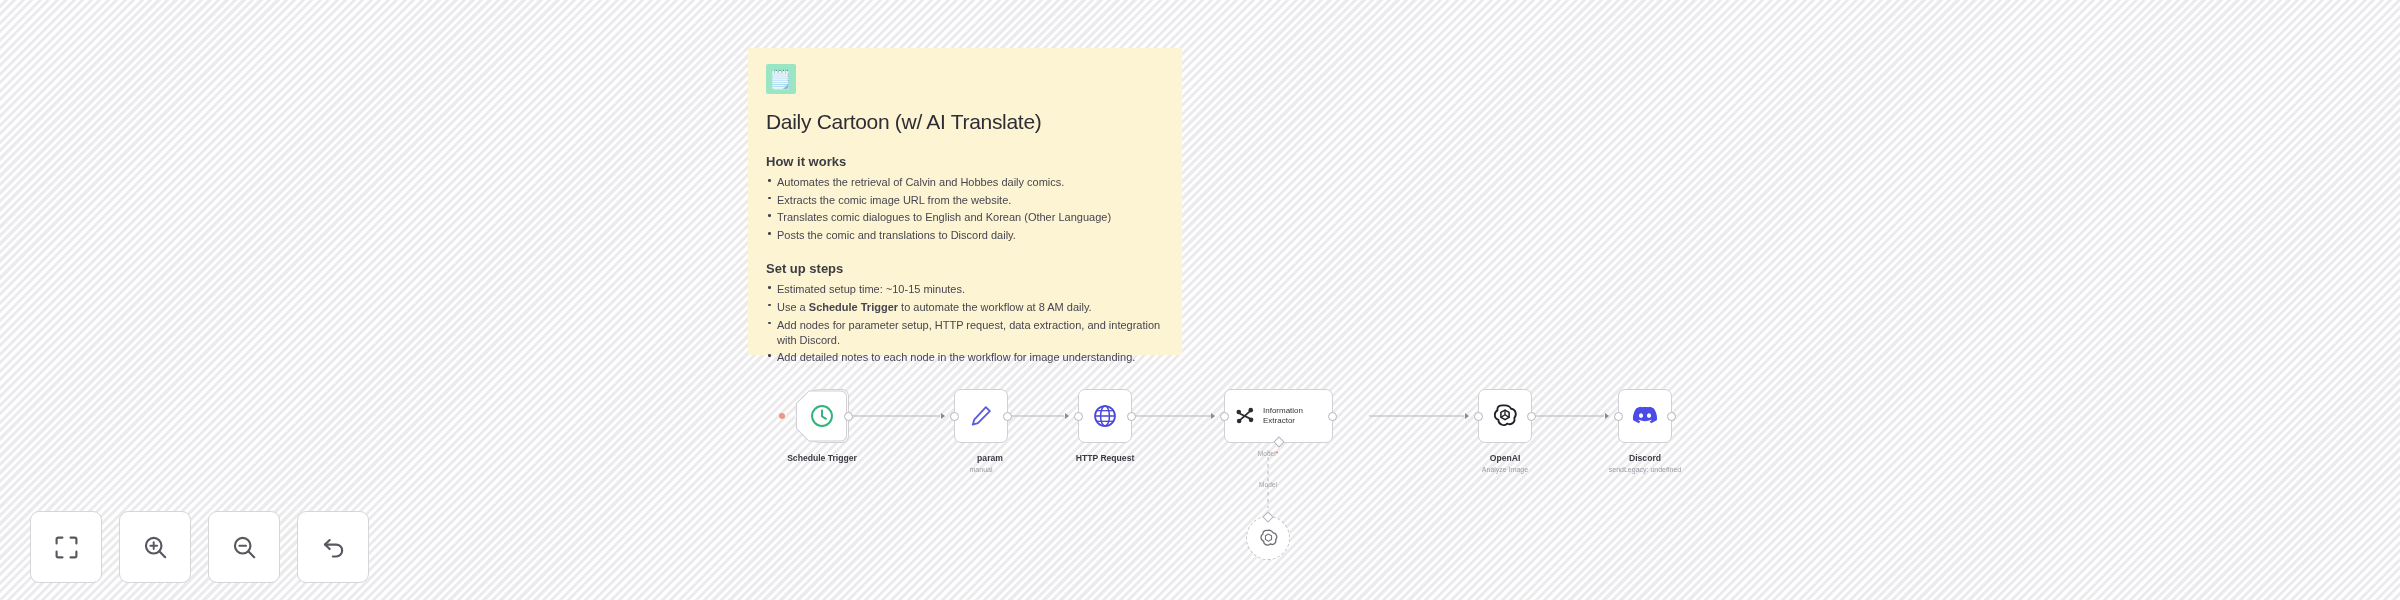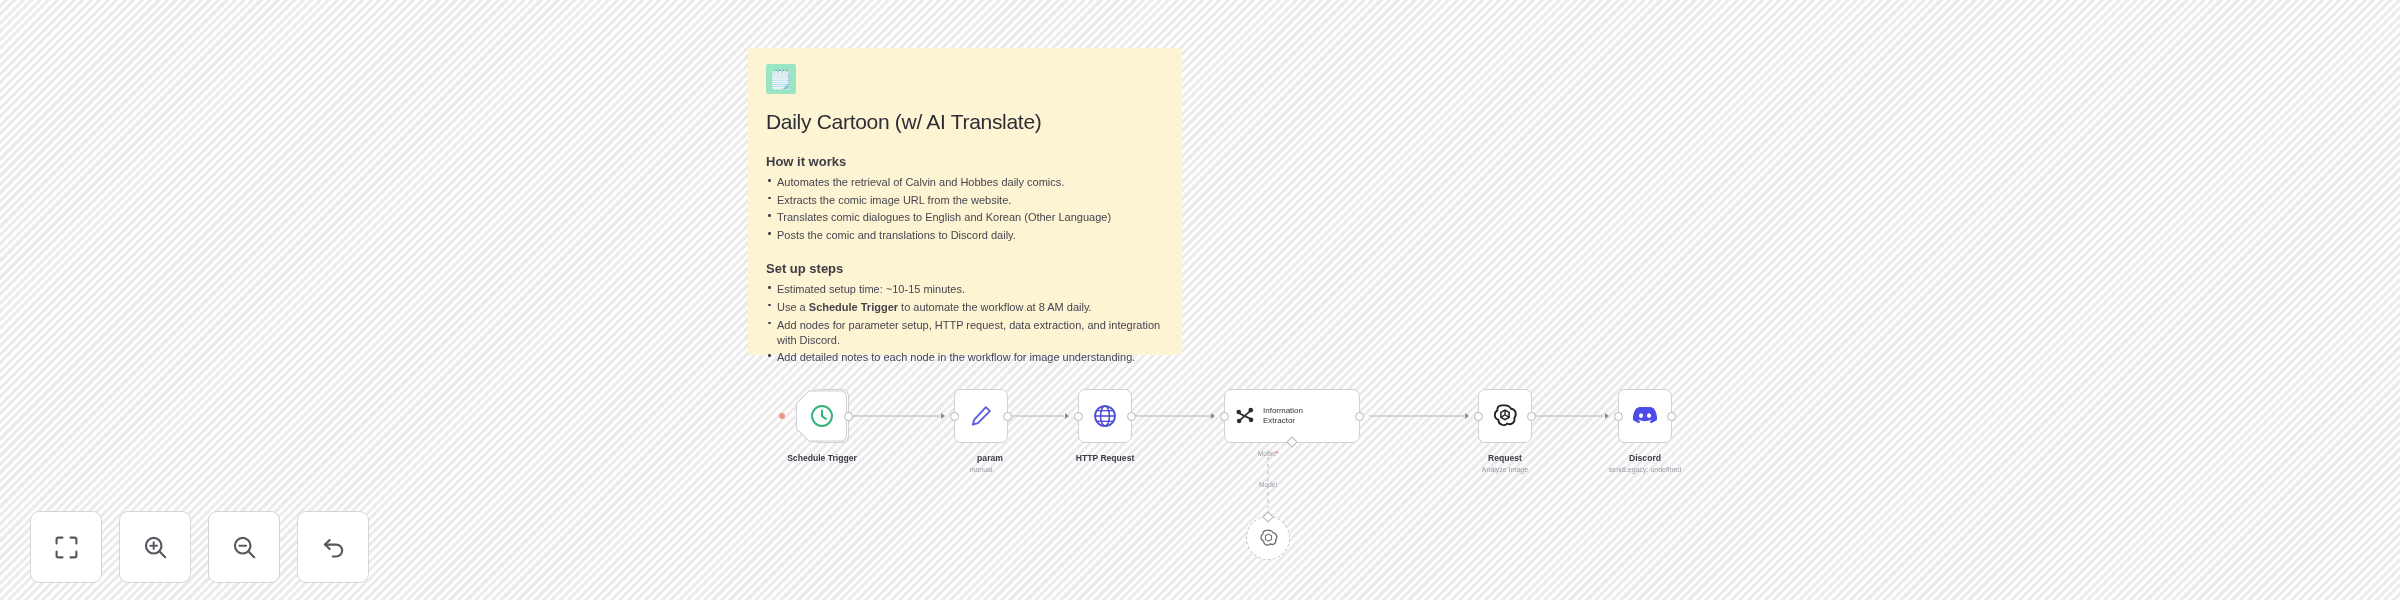--- a/index.html
+++ b/index.html
@@ -114,21 +114,21 @@
 
   .trigger-shape {
     position: absolute;
     left: 0; top: 0;
     width: 100%; height: 100%;
   }
 
   .node-square { width: 54px; height: 54px; }
 
   .node-wide {
-    width: 136px;
+    width: 109px;
     height: 54px;
     justify-content: flex-start;
     padding-left: 9px;
     gap: 7px;
   }
 
   .node-inner-label {
     font-size: 8px;
     color: #35353d;
     line-height: 1.3;
@@ -361,21 +361,21 @@
                  C12.7 20.3 10.5 20.8 8.6 19.8 C6.6 18.9 5.9 17 5.9 15.6
                  C4.1 14.9 2.6 13.1 2.6 11.1 C2.6 9 3.8 7.5 5 6.8
                  C4.8 5 5.8 3.1 7.6 2.5 C9.1 1.9 10.9 2.4 12 2.2 Z" fill="none" stroke="#1f1f26" stroke-width="1.7"></path>
         <path d="M8.2 8.7 L12 6.6 L15.8 8.7 V13.3 L12 15.4 L8.2 13.3 Z" fill="none" stroke="#1f1f26" stroke-width="1.4"></path>
         <path d="M12 6.6 V10.9 M12 10.9 L15.8 13.3 M12 10.9 L8.2 13.3" fill="none" stroke="#1f1f26" stroke-width="1.2"></path>
       </svg>
       <span class="arrow-tick"></span>
       <span class="port in"></span>
       <span class="port out"></span>
     </div>
-    <div class="node-caption" style="left:1505px; top:453px;">Request</div>
+    <div class="node-caption" style="left:1505px; top:453px;">OpenAI</div>
     <div class="node-subcaption" style="left:1505px; top:466px;">Analyze Image</div>
 
     <div class="node node-square" style="left:1618px; top:389px;">
       <svg width="26" height="20" viewBox="0 0 28 21">
         <path d="M23.6 2.3 C21.9 1.5 20.1 0.95 18.2 0.64 L17.9 1.2 C16.6 1 15.3 0.9 14 0.9
                  C12.7 0.9 11.4 1 10.1 1.2 L9.8 0.64 C7.9 0.95 6.1 1.5 4.4 2.3
                  C1.5 6.6 0.7 10.8 1.1 14.9 C3.3 16.5 5.4 17.5 7.5 18.2
                  L8.9 16.1 C8.1 15.8 7.4 15.4 6.7 15 L7.2 14.6
                  C11.6 16.6 16.4 16.6 20.8 14.6 L21.3 15 C20.6 15.4 19.9 15.8 19.1 16.1
                  L20.5 18.2 C22.6 17.5 24.7 16.5 26.9 14.9

